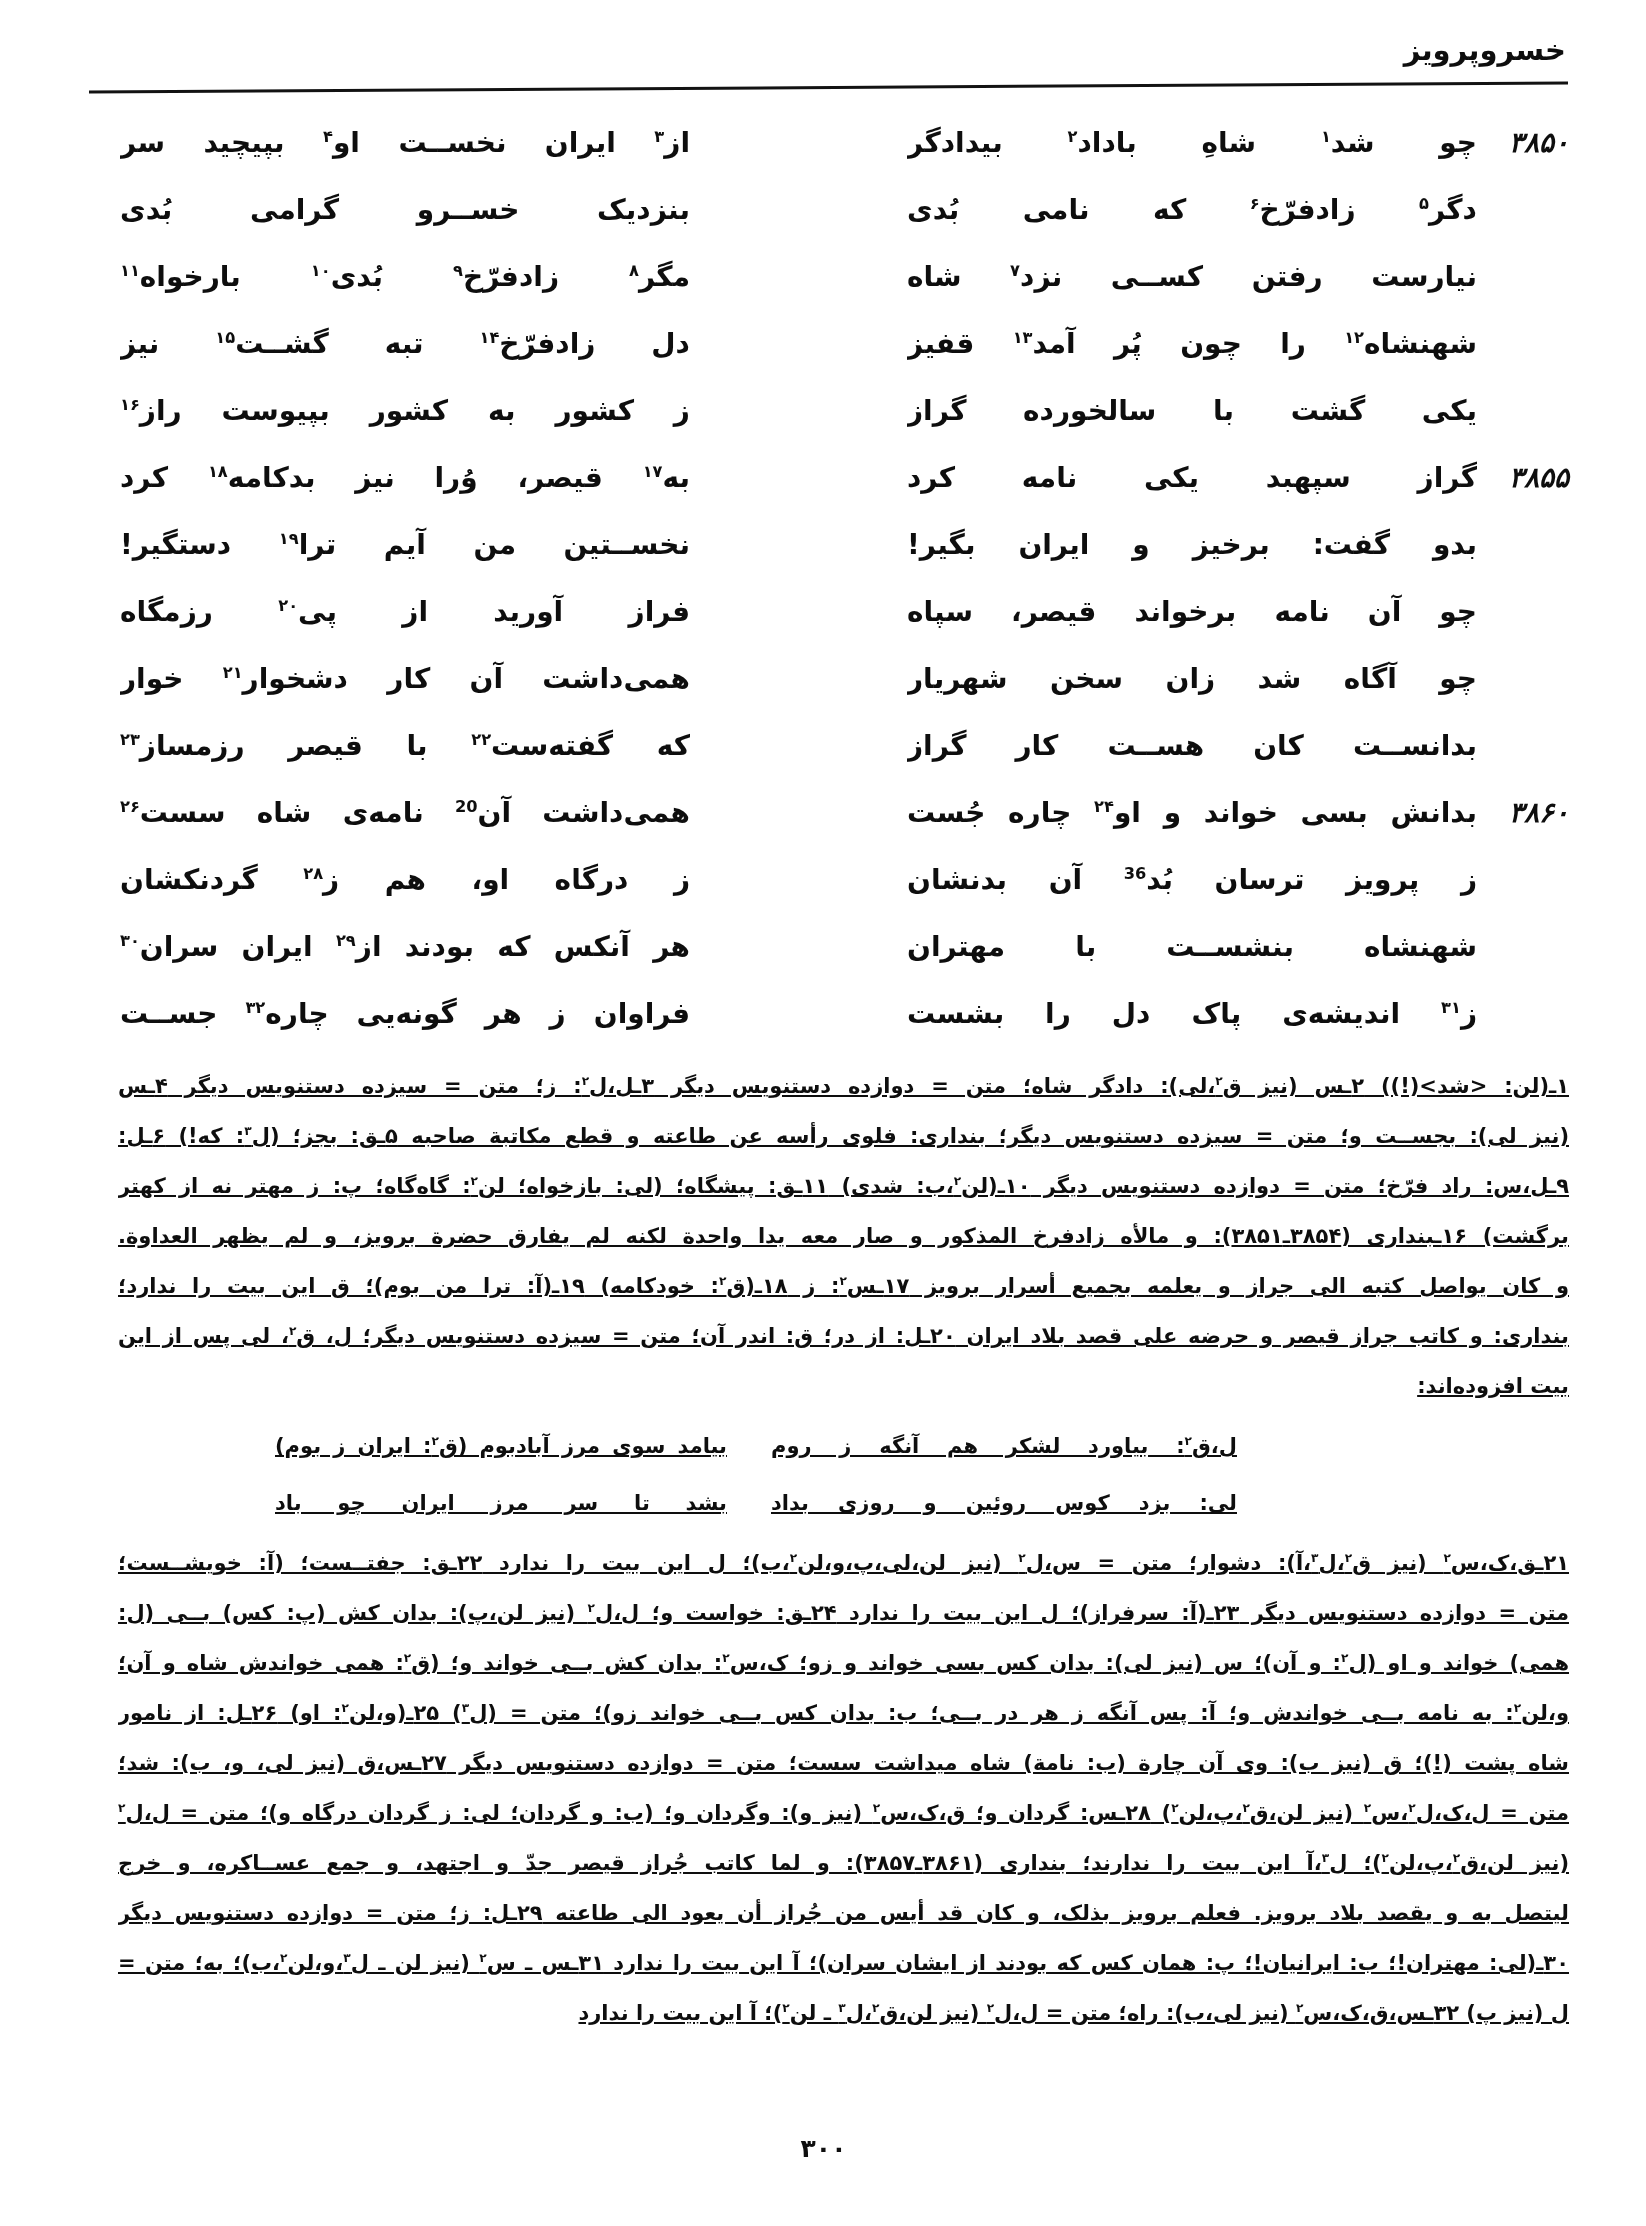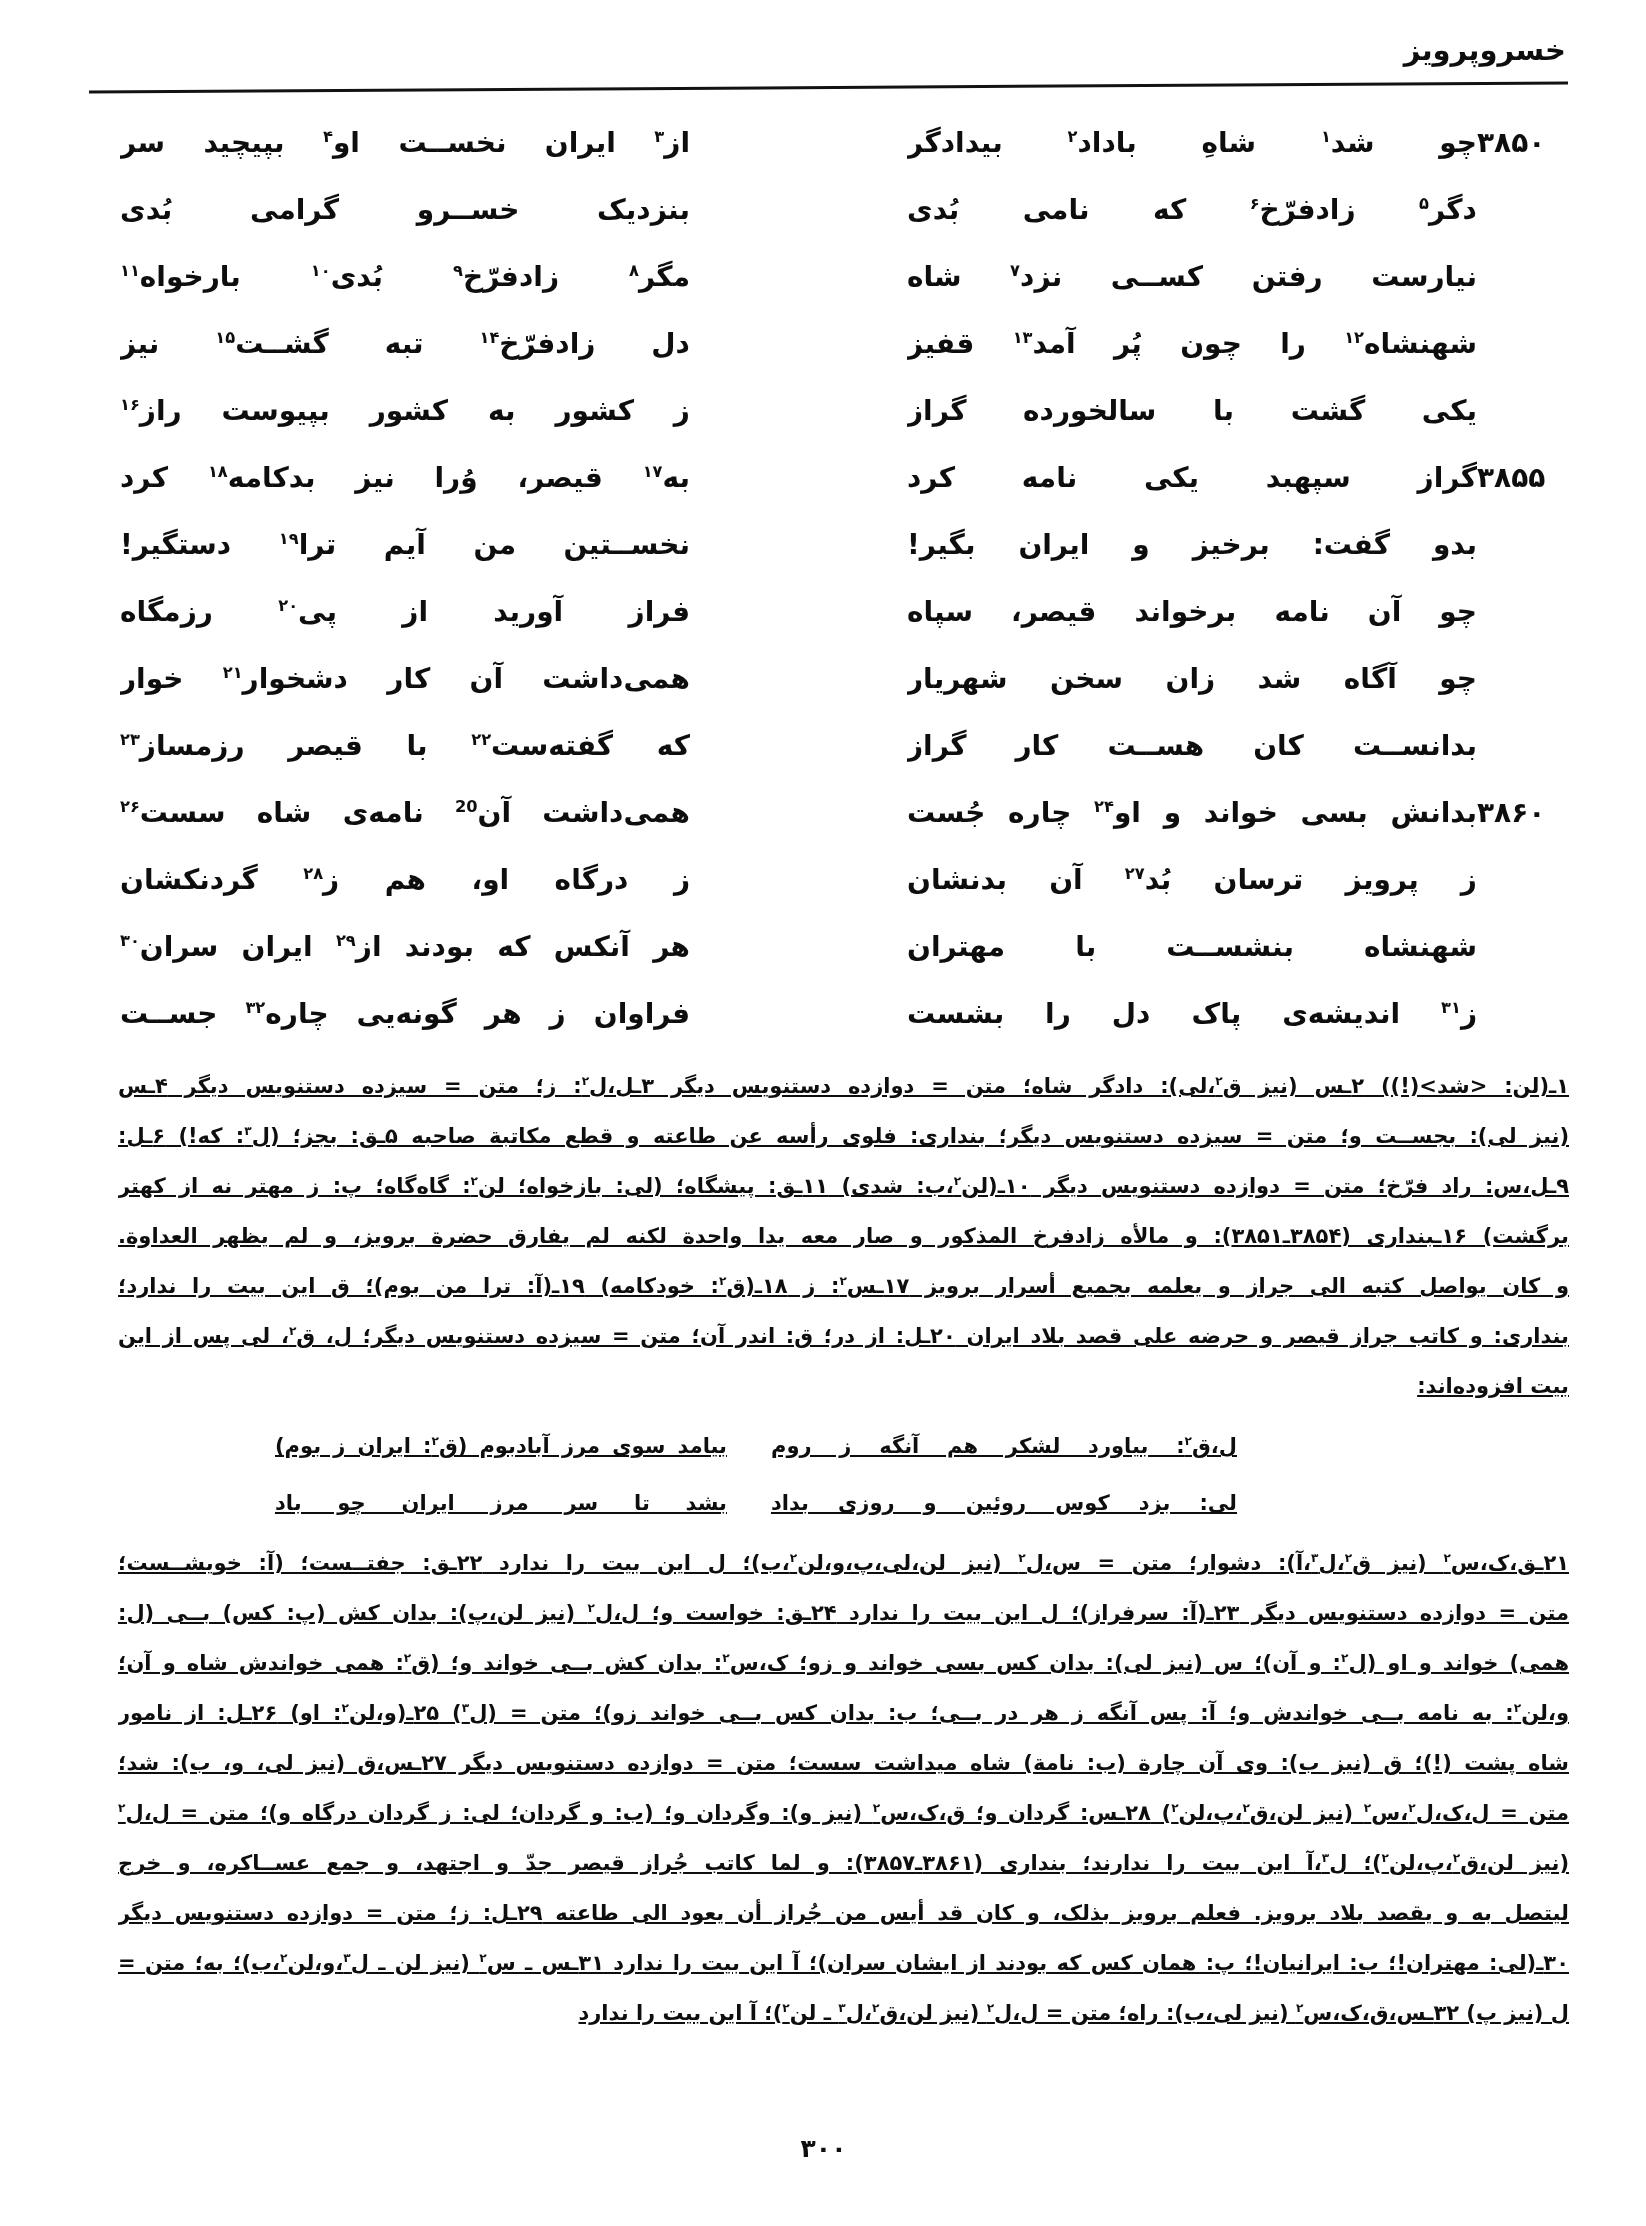--- a/index.html
+++ b/index.html
@@ -26,21 +26,21 @@
   }
 
   
   .poem { position:absolute; top:109px; right:78px; width:1449px; }
   .verse-row {
     display:flex; align-items:baseline;
     height:67px; line-height:67px;
     font-size:28px; font-weight:bold;
     white-space:nowrap;
   }
-  .vnum { flex:none; width:92px; text-align:left; letter-spacing:0.9px; }
+  .vnum { flex:none; width:92px; text-align:right; letter-spacing:0.9px;font-style:italic; }
   .hemi {
     flex:none; width:570px;
     text-align:justify; text-align-last:justify;
     white-space:normal; overflow:hidden; height:67px;
   }
   .vspacer { flex:1; }
 
   
   .footnotes {
     position:absolute; top:1061px; right:78px; width:1451px;
@@ -150,21 +150,21 @@
 
       <div class="verse-row">
         <span class="vnum">۳۸۶۰</span>
         <span class="hemi">بدانش بسی خواند و او<sup>۲۴</sup> چاره جُست</span>
         <span class="vspacer"></span>
         <span class="hemi">همی‌داشت آن<sup>20</sup> نامه‌ی شاه سست<sup>۲۶</sup></span>
       </div>
 
       <div class="verse-row">
         <span class="vnum"></span>
-        <span class="hemi">ز پرویز ترسان بُد<sup>۲۷</sup> آن بدنشان</span>
+        <span class="hemi">ز پرویز ترسان بُد<sup>36</sup> آن بدنشان</span>
         <span class="vspacer"></span>
         <span class="hemi">ز درگاه او، هم ز<sup>۲۸</sup> گردنکشان</span>
       </div>
 
       <div class="verse-row">
         <span class="vnum"></span>
         <span class="hemi">شهنشاه بنشســت با مهتران</span>
         <span class="vspacer"></span>
         <span class="hemi">هر آنکس که بودند از<sup>۲۹</sup> ایران سران<sup>۳۰</sup></span>
       </div>

